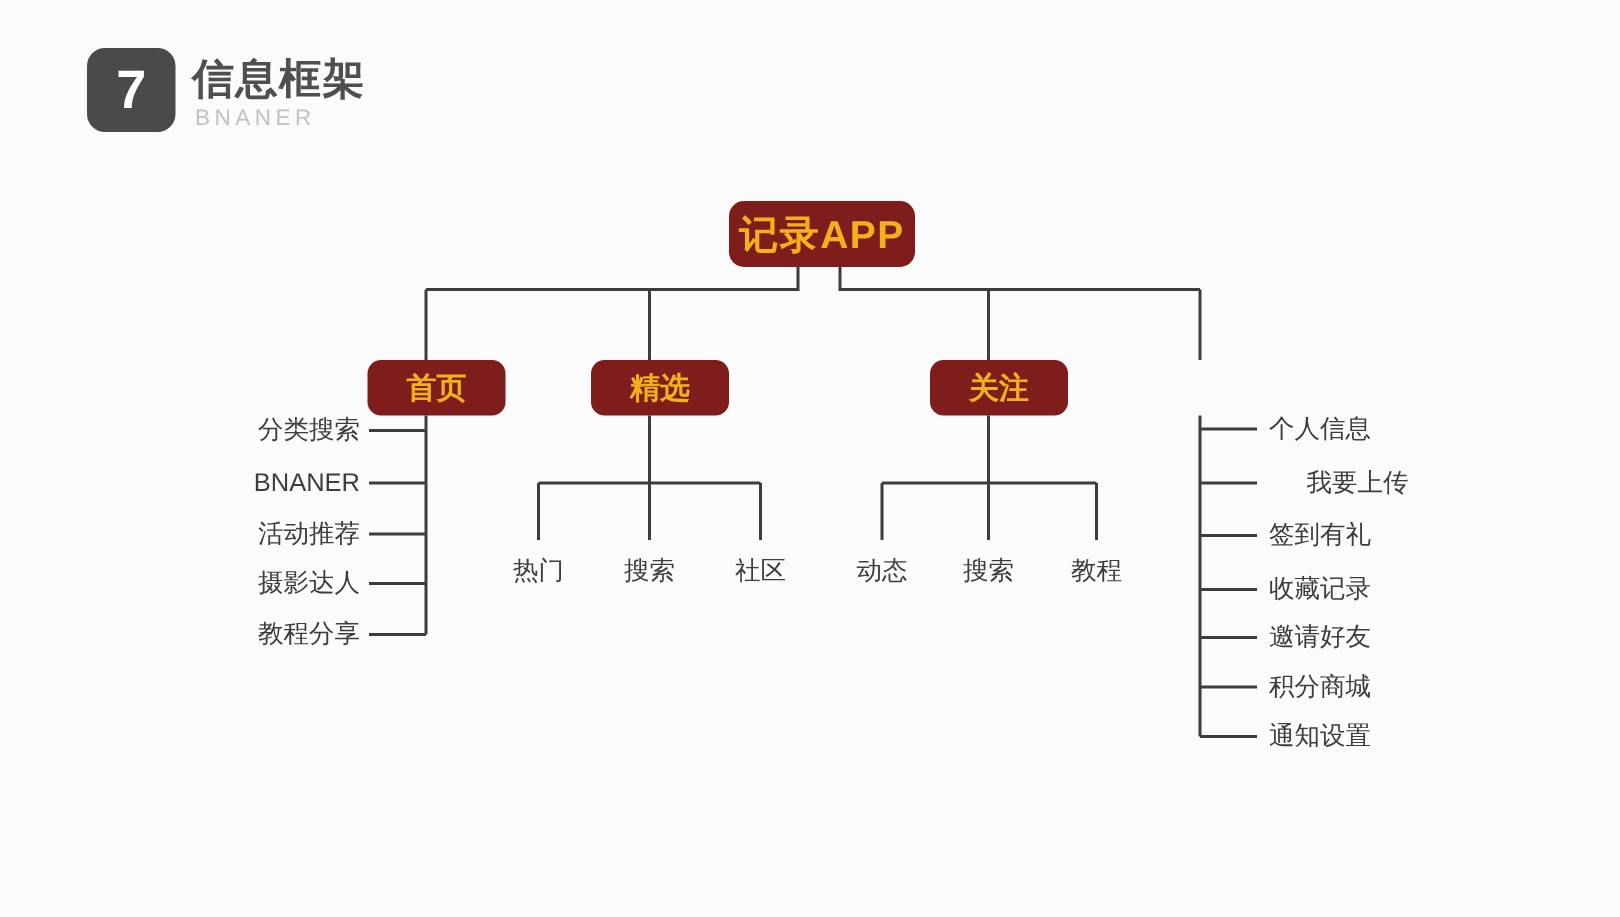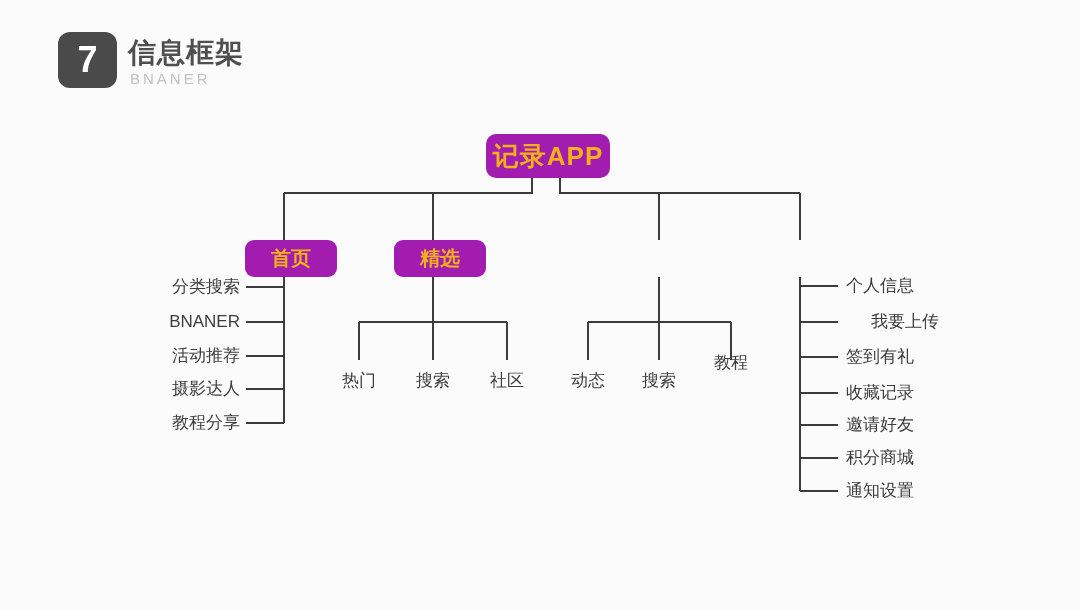--- a/index.html
+++ b/index.html
@@ -47,21 +47,21 @@
     width: 1080px; height: 611px;
   }
   svg.connectors path {
     stroke: #3C3C3C;
     stroke-width: 2;
     fill: none;
   }
   
   .node {
     position: absolute;
-    background: #a21caf;
+    background: #7f1d1d;
     color: #F2B01A;
     display: flex; align-items: center; justify-content: center;
     font-weight: bold;
   }
   .node-root {
     left: 486px; top: 134px;
     width: 124px; height: 44px;
     border-radius: 10px;
     font-size: 26px;
     letter-spacing: 1px;
@@ -134,34 +134,35 @@
     <path d="M800,393 H838"></path>
     <path d="M800,425 H838"></path>
     <path d="M800,458 H838"></path>
     <path d="M800,491 H838"></path>
   </svg>
 
   <div class="node node-root">记录APP</div>
 
   <div class="node node-branch" style="left:245px;">首页</div>
   <div class="node node-branch" style="left:394px;">精选</div>
+  <div class="node node-branch" style="left:620px;">关注</div>
 
   <div class="leaf leaf-right-align" style="right:840px; top:275px;">分类搜索</div>
   <div class="leaf leaf-right-align" style="right:840px; top:310px;">BNANER</div>
   <div class="leaf leaf-right-align" style="right:840px; top:344px;">活动推荐</div>
   <div class="leaf leaf-right-align" style="right:840px; top:377px;">摄影达人</div>
   <div class="leaf leaf-right-align" style="right:840px; top:411px;">教程分享</div>
 
   <div class="leaf leaf-center" style="left:319px; top:369px;">热门</div>
   <div class="leaf leaf-center" style="left:393px; top:369px;">搜索</div>
   <div class="leaf leaf-center" style="left:467px; top:369px;">社区</div>
 
   <div class="leaf leaf-center" style="left:548px; top:369px;">动态</div>
   <div class="leaf leaf-center" style="left:619px; top:369px;">搜索</div>
-  <div class="leaf leaf-center" style="left:691px; top:351px;">教程</div>
+  <div class="leaf leaf-center" style="left:691px; top:369px;">教程</div>
 
   <div class="leaf" style="left:846px; top:274px;">个人信息</div>
   <div class="leaf" style="left:846px; top:310px;margin-left:25px;">我要上传</div>
   <div class="leaf" style="left:846px; top:345px;">签到有礼</div>
   <div class="leaf" style="left:846px; top:381px;">收藏记录</div>
   <div class="leaf" style="left:846px; top:413px;">邀请好友</div>
   <div class="leaf" style="left:846px; top:446px;">积分商城</div>
   <div class="leaf" style="left:846px; top:479px;">通知设置</div>
 
 </div>

